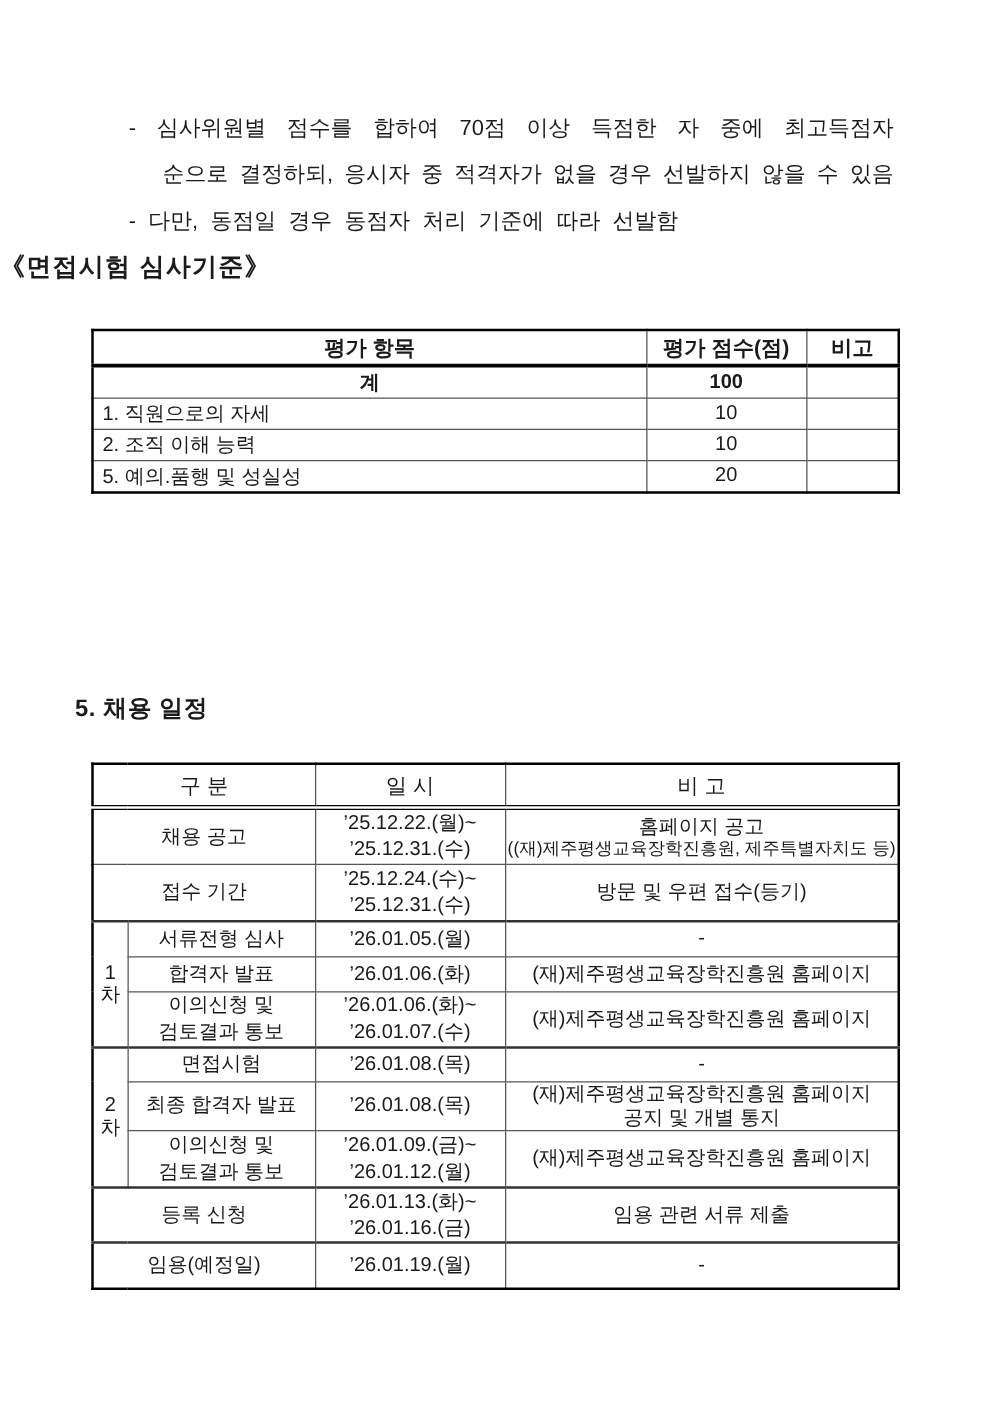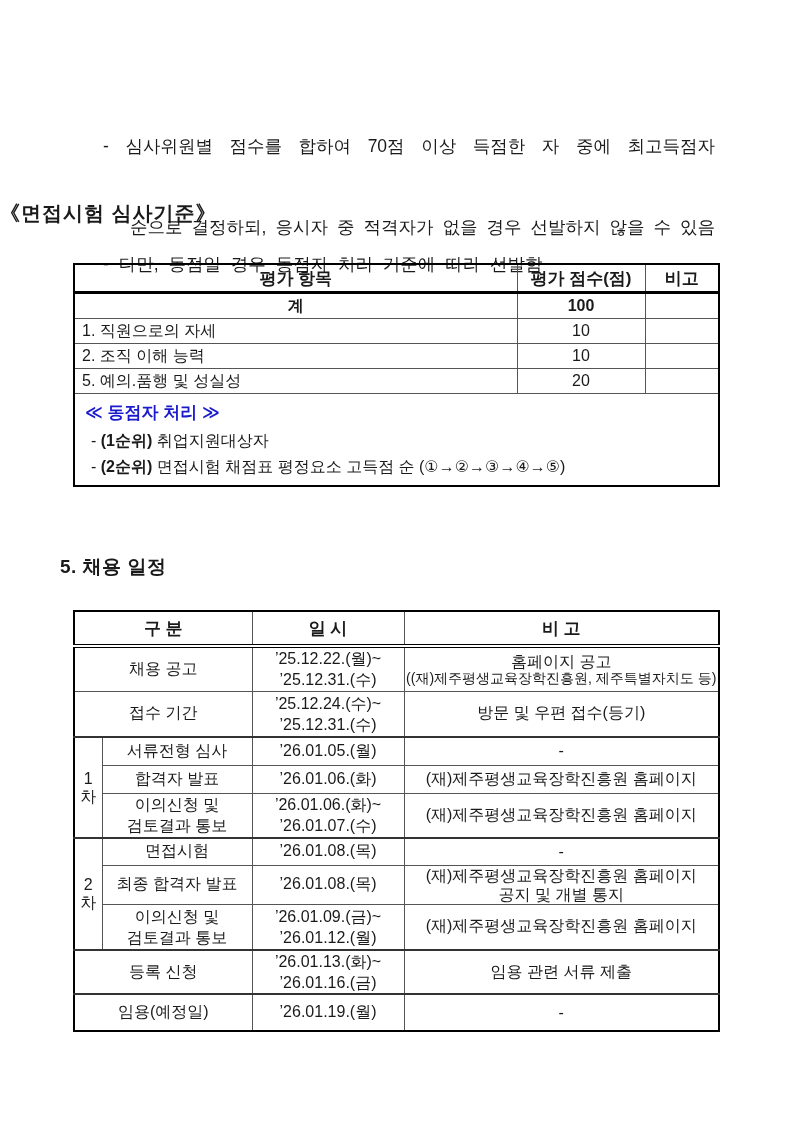--- a/index.html
+++ b/index.html
@@ -3,21 +3,21 @@
 <meta charset="utf-8">
 <style>
   html,body{margin:0;padding:0;}
   body{
     width:793px;height:1121px;background:#ffffff;position:relative;
     font-family:"Liberation Sans","DejaVu Sans",sans-serif;color:#1a1a1a;
     overflow:hidden;
   }
   
   .intro{position:absolute;left:103px;top:84px;width:612px;font-size:17.5px;line-height:37px;}
-  .jline{text-align:justify;text-align-last:justify;margin-top:44px;}
+  .jline{text-align:justify;text-align-last:justify;}
   .wrapline{margin-left:27px;}
   .plainline{word-spacing:5px;}
   
   .t1-title{position:absolute;left:0;top:200px;width:793px;text-align:left;
     font-size:20px;font-weight:bold;letter-spacing:1px;}
   
   table{border-collapse:collapse;table-layout:fixed;margin-top:18px;}
   td{border:1px solid #555;overflow:hidden;}
   
   .t1{position:absolute;left:73px;top:245px;width:645px;font-size:16px;}
@@ -30,21 +30,21 @@
   .t1 .tb-cell{height:86px;vertical-align:top;padding:5px 10px 0 10px;}
   .tb-title{font-weight:bold;font-size:17px;margin:2px 0 4px 0;}
   .tb-item{font-size:16px;line-height:26px;padding-left:6px;}
   .tb-item b{font-weight:bold;}
   .outer2{border:2px solid #000;}
   
   .sec-title{position:absolute;left:60px;top:554px;font-size:19px;font-weight:bold;letter-spacing:0.5px;}
   
   .t2{position:absolute;left:73px;top:592px;width:645px;font-size:16px;}
   .t2 td{padding:0;text-align:center;vertical-align:middle;}
-  .t2 .hdr td{height:32px;font-weight:bold;font-size:17px;border-bottom:4px double #000;}
+  .t2 .hdr td{height:32px;font-weight:normal;font-size:17px;border-bottom:4px double #000;}
   .t2 .two{line-height:21px;}
   .t2 .note-small{font-size:14px;line-height:15px;}
   .t2 .note-main{line-height:19px;}
   .t2 .glabel{font-size:16px;line-height:18px;padding:0;}
   .bt2{border-top:2px solid #333 !important;}
   .h45{height:45px;} .h46{height:46px;} .h28{height:28px;}
   .h27{height:27px;} .h38{height:38px;} .h39{height:39px;} .h37{height:37px;}
 </style>
 </head>
 <body>
@@ -81,35 +81,20 @@
   </tr>
   <tr class="irow">
     <td class="item">2. 조직 이해 능력</td>
     <td class="score">10</td>
     <td></td>
   </tr>
   <tr class="irow">
     <td class="item">5. 예의.품행 및 성실성</td>
     <td class="score">20</td>
     <td></td>
-  </tr>
-  <tr>
-    <td class="tb-cell" colspan="3">
-      <div class="tb-title" id="tb-title" style="color: rgb(26, 26, 204);">≪ 동점자 처리 ≫</div>
-      <div class="tb-item">
-        <span>-</span>
-        <b>(1순위)</b>
-        <span>취업지원대상자</span>
-      </div>
-      <div class="tb-item">
-        <span>-</span>
-        <b>(2순위)</b>
-        <span>면접시험 채점표 평정요소 고득점 순 (①→②→③→④→⑤)</span>
-      </div>
-    </td>
   </tr>
 </tbody>
   </table>
 
 <div class="sec-title">5. 채용 일정</div>
 
 <table class="t2 outer2">
   <colgroup>
       <col style="width:28px">
       <col style="width:150px">

